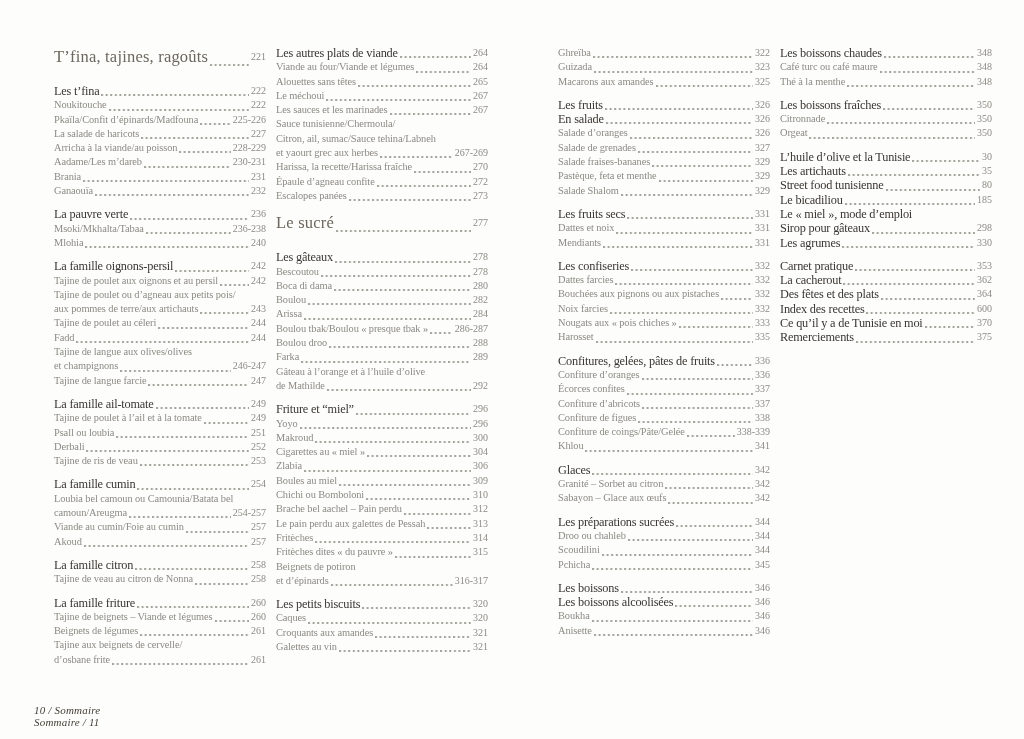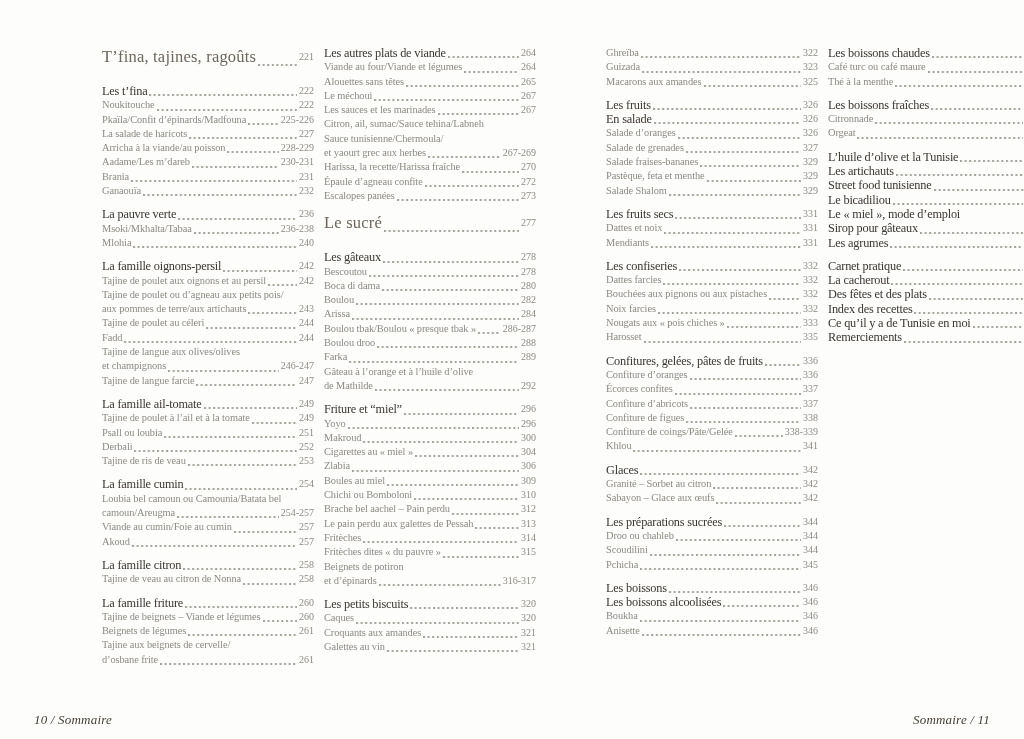--- a/index.html
+++ b/index.html
@@ -4,21 +4,20 @@
 <style>
   html,body{margin:0;padding:0;}
   body{
     width:1024px;height:739px;overflow:hidden;position:relative;
     background:#fdfdfb;
     font-family:"Liberation Serif","DejaVu Serif",serif;
   }
   .spread{
     position:absolute;left:54px;top:46px;right:32px;bottom:40px;
     display:flex;
-    margin-left:48px;
   }
   .col{width:212px;flex:0 0 212px;}
   .gap-s{width:10px;flex:0 0 10px;}
   .gap-l{width:70px;flex:0 0 70px;}
   .block{margin-bottom:9px;}
   .display-block{margin-top:7px;margin-bottom:16px;}
   .col > .block:first-child{margin-top:0;}
   .row{display:flex;align-items:flex-end;line-height:14.3px;}
   .row .t{flex:0 0 auto;white-space:nowrap;letter-spacing:-0.1px;}
   .row .leader{
@@ -28,21 +27,21 @@
   }
   .row .p{flex:0 0 auto;font-size:10px;color:#8d8a84;letter-spacing:0;}
   .entry .t{font-size:10.4px;color:#8d8a84;}
   .head .t{font-size:12.3px;font-weight:normal;color:#3a3631;letter-spacing:-0.2px;}
   .display{line-height:22px;}
   .display .t{font-size:16.5px;color:#6c675e;letter-spacing:0.2px;}
   .display .leader{height:10px;}
   .footer{
     position:absolute;left:34px;right:34px;bottom:11px;
     display:flex;justify-content:space-between;
-    font-style:italic;font-size:13px;color:#454038;letter-spacing:0.2px;
+    font-style:italic;font-size:11px;color:#454038;letter-spacing:0.2px;flex-direction:column;
   }
 </style>
 </head>
 <body>
 
 <div class="spread" id="columns">
     <div class="col">
       <div class="block display-block">
         <div class="row display">
           <span class="t">T’fina, tajines, ragoûts</span>
@@ -264,24 +263,24 @@
           <span class="t">Le méchoui</span>
           <span class="leader"></span>
           <span class="p">267</span>
         </div>
         <div class="row entry">
           <span class="t">Les sauces et les marinades</span>
           <span class="leader"></span>
           <span class="p">267</span>
         </div>
         <div class="row entry">
+          <span class="t">Sauce tunisienne/Chermoula/</span>
+        </div>
+        <div class="row entry">
           <span class="t">Citron, ail, sumac/Sauce tehina/Labneh</span>
-        </div>
-        <div class="row entry">
-          <span class="t">Sauce tunisienne/Chermoula/</span>
         </div>
         <div class="row entry">
           <span class="t">et yaourt grec aux herbes</span>
           <span class="leader"></span>
           <span class="p">267-269</span>
         </div>
         <div class="row entry">
           <span class="t">Harissa, la recette/Harissa fraîche</span>
           <span class="leader"></span>
           <span class="p">270</span>

